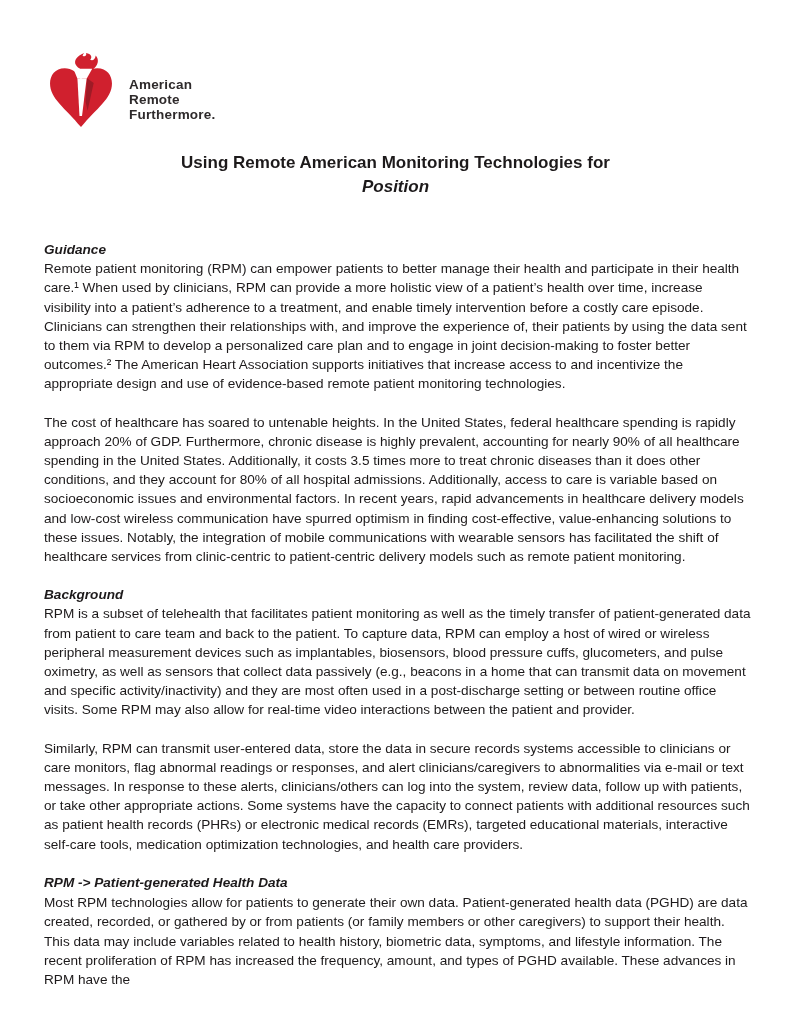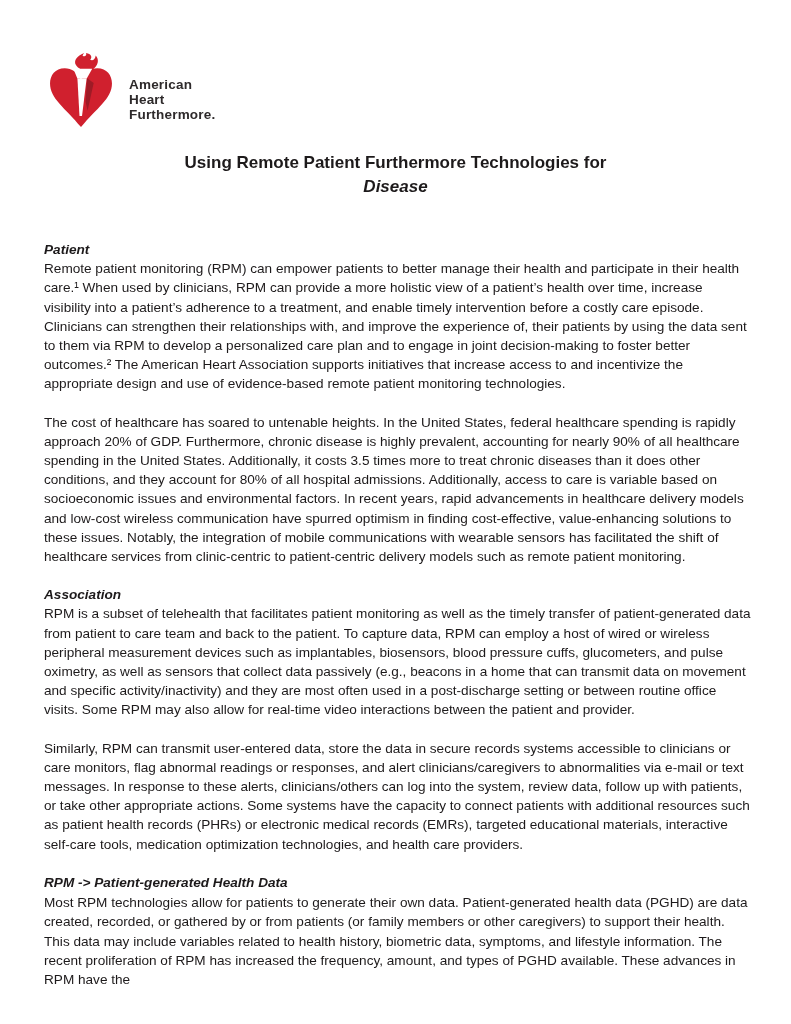--- a/index.html
+++ b/index.html
@@ -105,37 +105,37 @@
 
         <path fill="#9e1b26" d="M77 50 L90 59 L78 114 L74 96 Z"></path>
 
         <path fill="#ffffff" d="M50 31 L87 31 L76 51 L58 51 Z"></path>
 
         <path fill="#ffffff" d="M58 51 L76 51 L67 124 L62 124 Z"></path>
       </svg>
     </span>
     <div class="logo-text">
       <div>American</div>
-      <div>Heart</div>
+      <div>Remote</div>
       <div>Furthermore.</div>
     </div>
   </header>
 
   <div class="title-block">
-    <div class="title-line">Using Remote Patient Furthermore Technologies for</div>
-    <div class="title-sub">Disease</div>
+    <div class="title-line">Using Remote American Monitoring Technologies for</div>
+    <div class="title-sub">Position</div>
   </div>
 
   <main class="content">
 
-    <h2 class="first">Patient</h2>
+    <h2 class="first">Guidance</h2>
     <p>Remote patient monitoring (RPM) can empower patients to better manage their health and participate in their health care.¹ When used by clinicians, RPM can provide a more holistic view of a patient’s health over time, increase visibility into a patient’s adherence to a treatment, and enable timely intervention before a costly care episode. Clinicians can strengthen their relationships with, and improve the experience of, their patients by using the data sent to them via RPM to develop a personalized care plan and to engage in joint decision-making to foster better outcomes.² The American Heart Association supports initiatives that increase access to and incentivize the appropriate design and use of evidence-based remote patient monitoring technologies.</p>
     <p>The cost of healthcare has soared to untenable heights. In the United States, federal healthcare spending is rapidly approach 20% of GDP. Furthermore, chronic disease is highly prevalent, accounting for nearly 90% of all healthcare spending in the United States. Additionally, it costs 3.5 times more to treat chronic diseases than it does other conditions, and they account for 80% of all hospital admissions. Additionally, access to care is variable based on socioeconomic issues and environmental factors. In recent years, rapid advancements in healthcare delivery models and low-cost wireless communication have spurred optimism in finding cost-effective, value-enhancing solutions to these issues. Notably, the integration of mobile communications with wearable sensors has facilitated the shift of healthcare services from clinic-centric to patient-centric delivery models such as remote patient monitoring.</p>
 
-    <h2>Association</h2>
+    <h2>Background</h2>
     <p>RPM is a subset of telehealth that facilitates patient monitoring as well as the timely transfer of patient-generated data from patient to care team and back to the patient. To capture data, RPM can employ a host of wired or wireless peripheral measurement devices such as implantables, biosensors, blood pressure cuffs, glucometers, and pulse oximetry, as well as sensors that collect data passively (e.g., beacons in a home that can transmit data on movement and specific activity/inactivity) and they are most often used in a post-discharge setting or between routine office visits. Some RPM may also allow for real-time video interactions between the patient and provider.</p>
     <p>Similarly, RPM can transmit user-entered data, store the data in secure records systems accessible to clinicians or care monitors, flag abnormal readings or responses, and alert clinicians/caregivers to abnormalities via e-mail or text messages. In response to these alerts, clinicians/others can log into the system, review data, follow up with patients, or take other appropriate actions. Some systems have the capacity to connect patients with additional resources such as patient health records (PHRs) or electronic medical records (EMRs), targeted educational materials, interactive self-care tools, medication optimization technologies, and health care providers.</p>
 
     <h2 class="gap-after">RPM -&gt; Patient-generated Health Data</h2>
     <p>Most RPM technologies allow for patients to generate their own data. Patient-generated health data (PGHD) are data created, recorded, or gathered by or from patients (or family members or other caregivers) to support their health. This data may include variables related to health history, biometric data, symptoms, and lifestyle information. The recent proliferation of RPM has increased the frequency, amount, and types of PGHD available. These advances in RPM have the</p>
 
   </main>
 
 </div>
 

